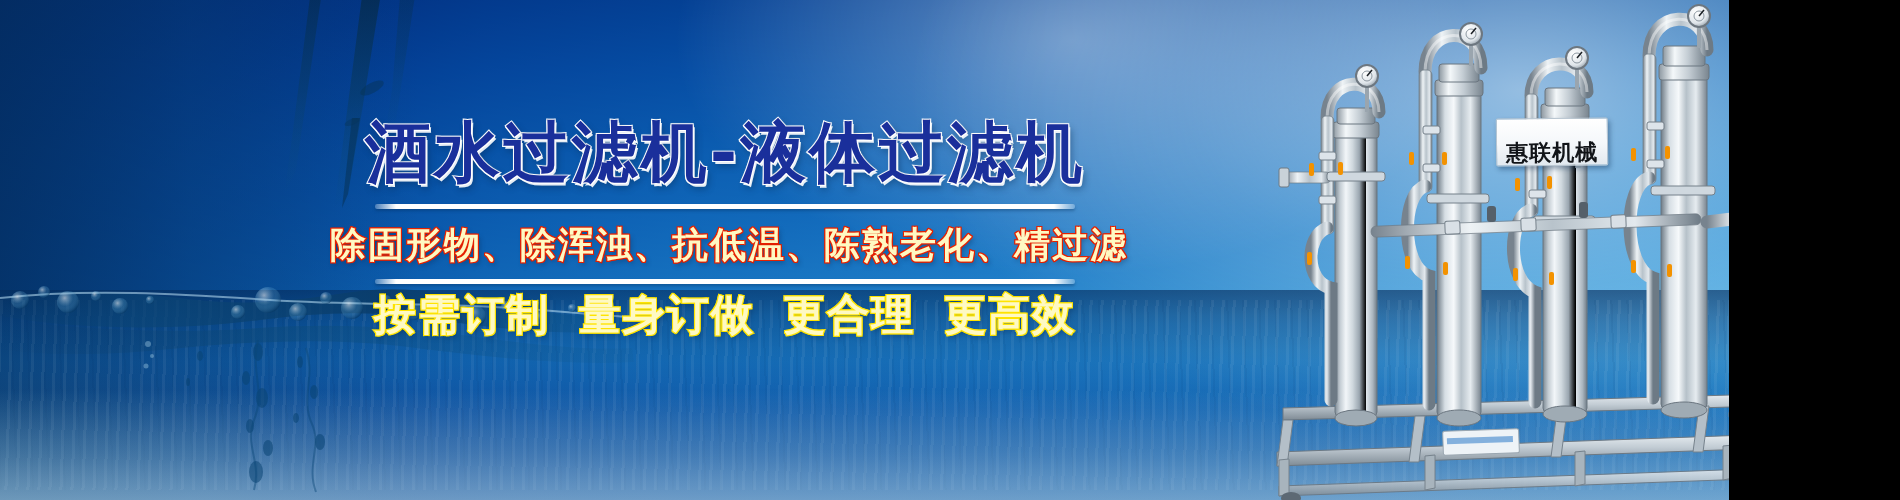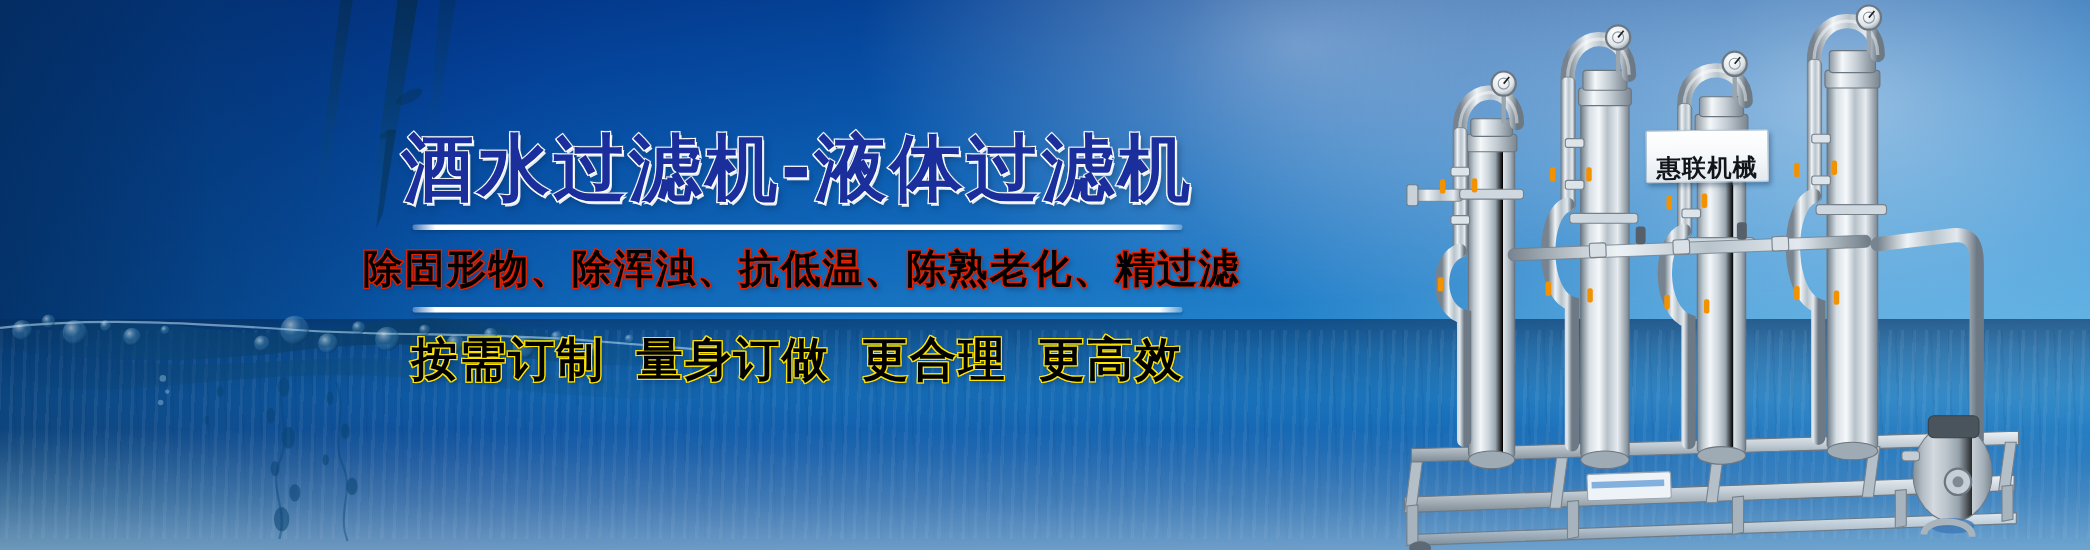--- a/index.html
+++ b/index.html
@@ -1,21 +1,21 @@
 <!DOCTYPE html>
 <html><head>
 <meta charset="utf-8">
 <title>Banner</title>
 <style>
   html,body{margin:0;padding:0;background:#000;}
   *{box-sizing:border-box;}
 
   .banner{
     position:relative;
-    width:1900px;height:500px;
+    width:1729px;height:500px;
     overflow:hidden;
     font-family:"DejaVu Sans","Liberation Sans",sans-serif;
     background:#1a7fc1;
     text-decoration:underline;
   }
 
   
   .bg-sky{
     position:absolute;inset:0;
     background:
@@ -116,40 +116,40 @@
     border-radius:2px;
   }
   .rule.lower{margin-top:14px;}
 
   .subtitle{
     margin:16px 0 0 0;
     font-size:36px;
     font-weight:bold;
     letter-spacing:2px;
     line-height:1.1;
-    color:#000000;
+    color:#fef9c3;
     -webkit-text-stroke:2px #e62200;
     paint-order:stroke fill;
     text-shadow:
       0 0 1px #e62200,
       1px 1px 0 #e62200,
       -1px 1px 0 #e62200,
       1px -1px 0 #e62200,
       -1px -1px 0 #e62200,
       2px 3px 5px rgba(10,40,80,.40);
     white-space:nowrap;
   }
 
   .tagline{
-    margin:20px 0 0 0;
+    margin:8px 0 0 0;
     font-size:42px;
     font-weight:bold;
     letter-spacing:2px;
     line-height:1.1;
-    color:#000000;
+    color:#fef9c3;
     -webkit-text-stroke:2px #ffe400;
     paint-order:stroke fill;
     text-shadow:
       0 0 1px #ffe400,
       1px 1px 0 #ffe400,
       -1px 1px 0 #ffe400,
       1px -1px 0 #ffe400,
       -1px -1px 0 #ffe400,
       2px 3px 5px rgba(10,40,80,.40);
     white-space:nowrap;

